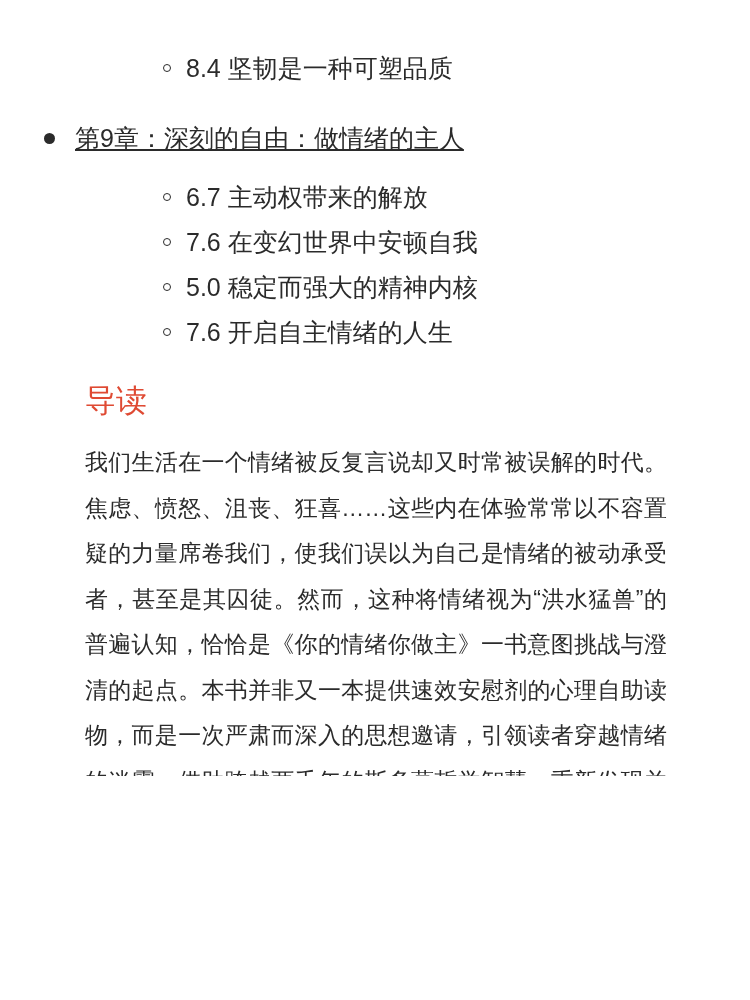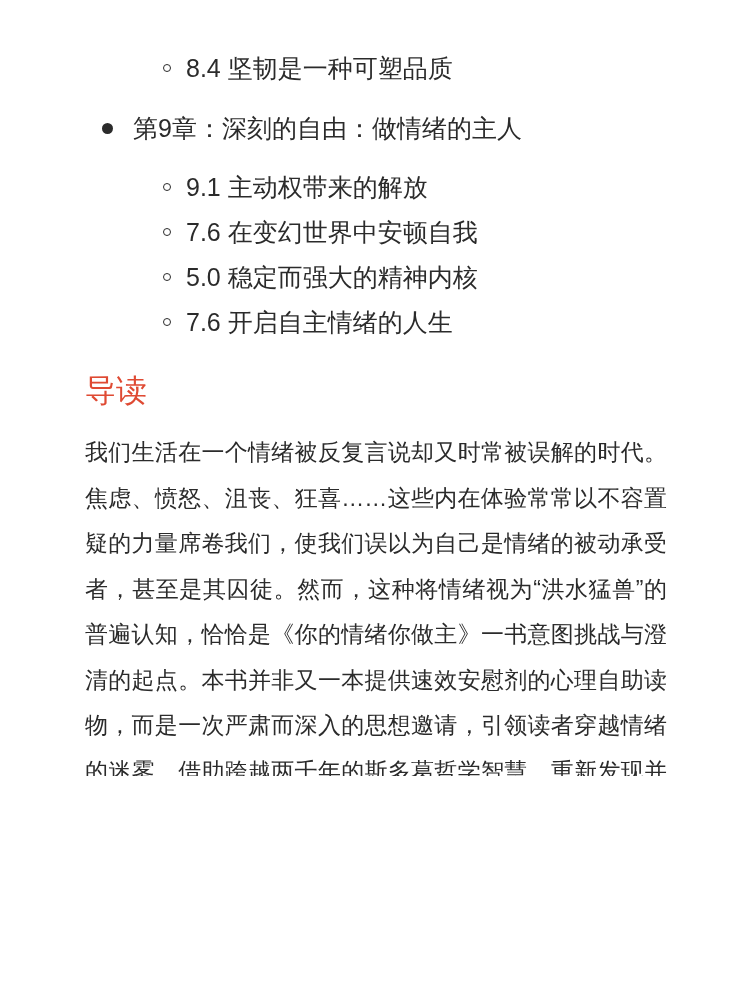--- a/index.html
+++ b/index.html
@@ -21,23 +21,24 @@
   }
   .toc-row {
     display: flex;
     align-items: center;
     height: 30px;
     font-size: 25px;
     line-height: 30px;
     white-space: nowrap;
   }
   .toc-row.l1 {
-    padding-left: 102px;
-    margin-top: 30px;
+    padding-left: 44px;
+    margin-top: 40px;
     margin-bottom: 29px;
+    text-decoration: underline;
   }
   .toc-row.l2 {
     padding-left: 163px;
     margin-bottom: 15px;
   }
   .bullet {
     flex: 0 0 auto;
     border-radius: 50%;
   }
   .bullet.disc {
@@ -88,21 +89,21 @@
     <div class="toc-row l2">
       <span class="bullet circle"></span>
       <span>8.4 坚韧是一种可塑品质</span>
     </div>
     <div class="toc-row l1">
       <span class="bullet disc"></span>
       <span>第9章：深刻的自由：做情绪的主人</span>
     </div>
     <div class="toc-row l2">
       <span class="bullet circle"></span>
-      <span>9.1 主动权带来的解放</span>
+      <span>6.7 主动权带来的解放</span>
     </div>
     <div class="toc-row l2">
       <span class="bullet circle"></span>
       <span>7.6 在变幻世界中安顿自我</span>
     </div>
     <div class="toc-row l2">
       <span class="bullet circle"></span>
       <span>5.0 稳定而强大的精神内核</span>
     </div>
     <div class="toc-row l2">

